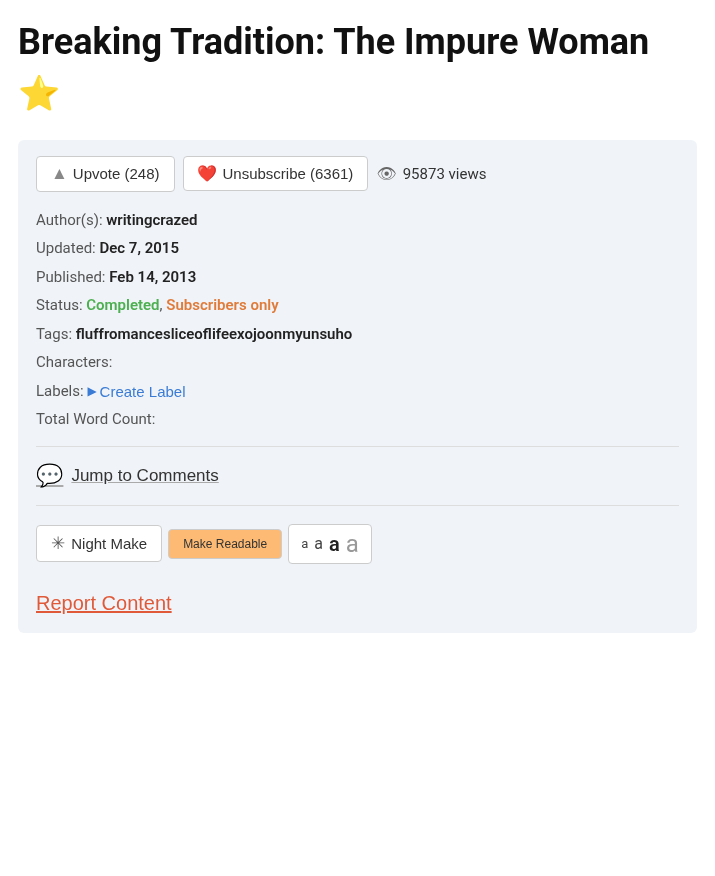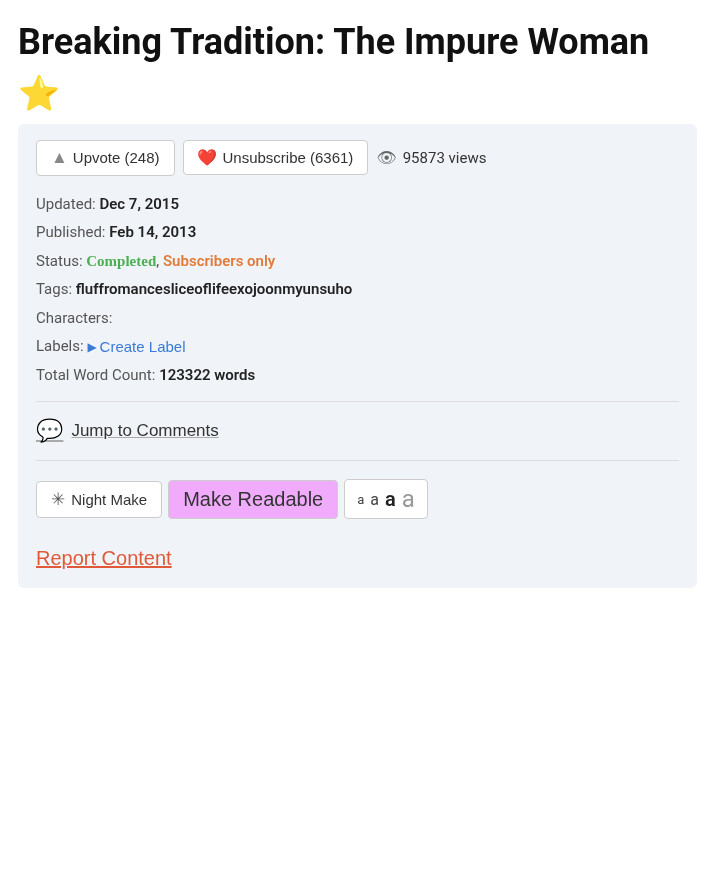--- a/index.html
+++ b/index.html
@@ -7,21 +7,21 @@
       background: #ffffff;
       font-family: -apple-system, BlinkMacSystemFont, "Segoe UI", Roboto, Arial, sans-serif;
       width: 715px;
       min-height: 876px;
       color: #333;
     }
     .page-container {
       padding: 20px 18px 20px 18px;
     }
     .title-section {
-      margin-bottom: 10px;
+      margin-bottom: 26px;
     }
     .main-title {
       font-size: 36px;
       font-weight: 700;
       color: #111;
       line-height: 1.25;
       display: flex;
       align-items: flex-start;
       flex-wrap: wrap;
       gap: 8px;
@@ -88,21 +88,20 @@
       font-weight: 400;
       white-space: nowrap;
     }
     .meta-value {
       color: #222;
       font-weight: 600;
     }
     .status-completed {
       color: #4caf50;
       font-weight: 600;
-      font-family: Liberation Serif, serif;
     }
     .status-subscribers {
       color: #e07b39;
       font-weight: 600;
     }
     .tags-list {
       display: inline-flex;
       flex-wrap: wrap;
       align-items: center;
     }
@@ -178,23 +177,23 @@
     .sun-icon {
       font-size: 17px;
       color: #555;
     }
     .make-readable-btn {
       display: inline-flex;
       align-items: center;
       border: 1px solid #ccc;
       border-radius: 4px;
       padding: 7px 14px;
-      background: #f0abfc;
-      cursor: pointer;
-      font-size: 20px;
+      background: #fdba74;
+      cursor: pointer;
+      font-size: 12px;
       color: #333;
       margin-right: 6px;
     }
     .font-size-controls {
       display: inline-flex;
       align-items: center;
       gap: 6px;
       border: 1px solid #ccc;
       border-radius: 4px;
       padding: 5px 12px;
@@ -240,20 +239,24 @@
         <span>Unsubscribe (6361)</span>
       </button>
       <span class="views-text">
         <span class="eye-icon">👁</span>
         <span>95873 views</span>
       </span>
     </div>
 
     <div class="meta-section">
 
+      <div class="meta-row">
+        <span class="meta-label">Author(s):</span>&nbsp;
+        <span class="meta-value">writingcrazed</span>
+      </div>
 
       <div class="meta-row">
         <span class="meta-label">Updated:</span>&nbsp;
         <span class="meta-value">Dec 7, 2015</span>
       </div>
 
       <div class="meta-row">
         <span class="meta-label">Published:</span>&nbsp;
         <span class="meta-value">Feb 14, 2013</span>
       </div>
@@ -282,21 +285,20 @@
       <div class="meta-row">
         <span class="meta-label">Labels:</span>&nbsp;
         <button class="create-label-btn">
           <span class="triangle">▶</span>
           <span>Create Label</span>
         </button>
       </div>
 
       <div class="meta-row">
         <span class="meta-label">Total Word Count:</span>&nbsp;
-        <span class="word-count-value">123322 words</span>
       </div>
 
     </div>
 
     <hr class="divider">
 
     <div>
       <button class="jump-comments-btn">
         <span class="comment-icon">💬</span>
         <span>Jump to Comments</span>

